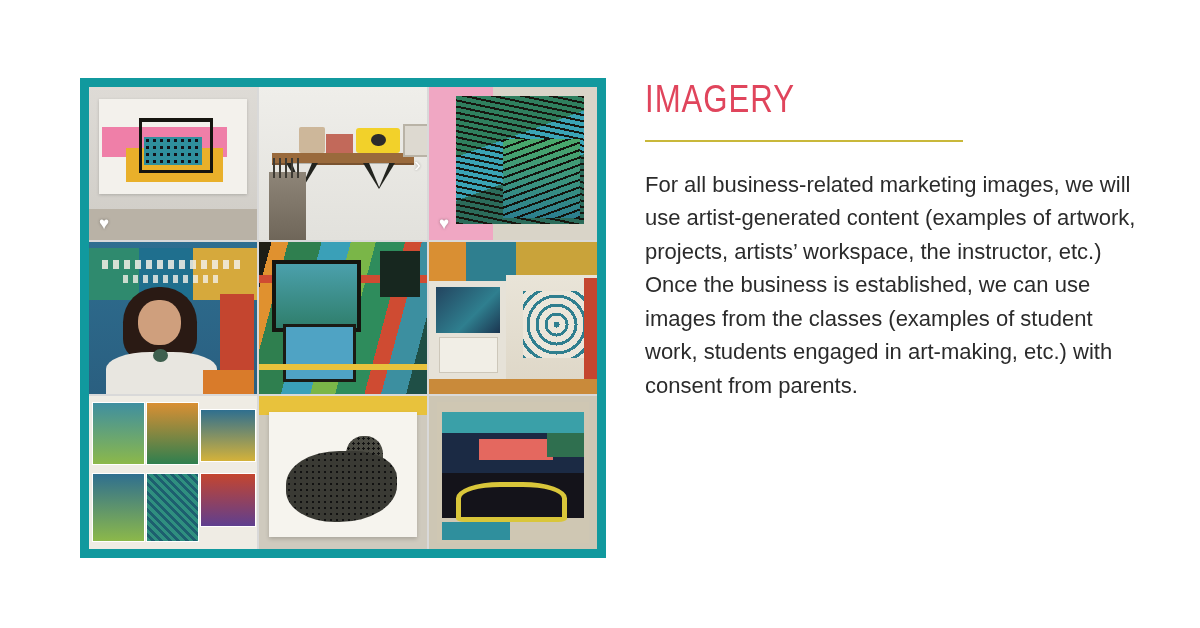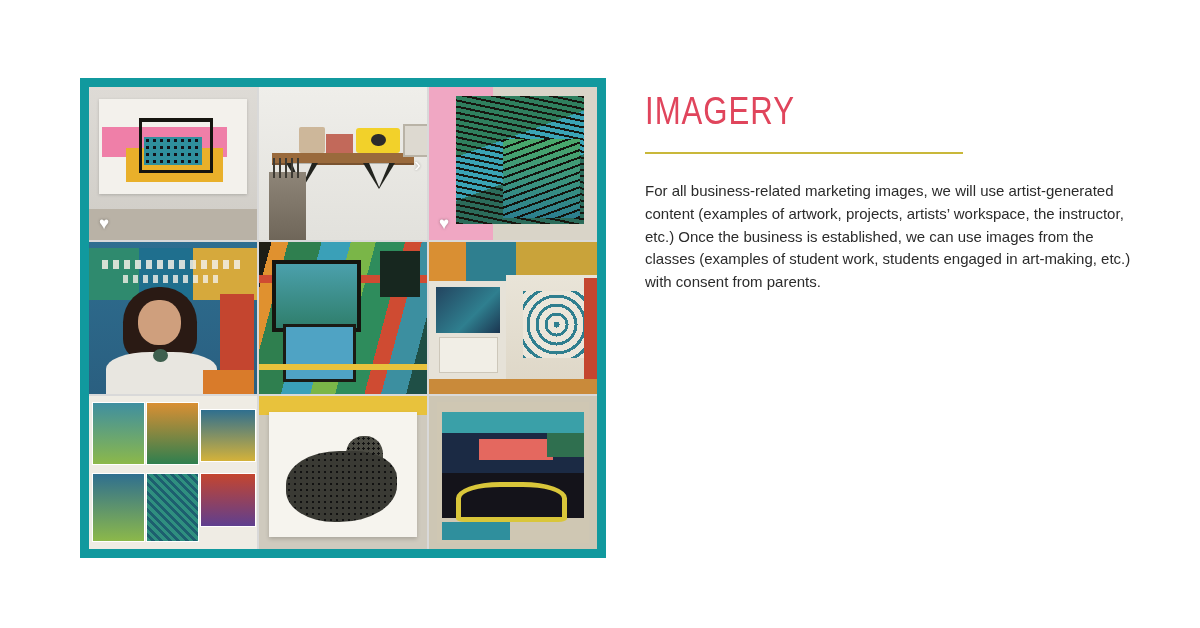--- a/index.html
+++ b/index.html
@@ -342,21 +342,21 @@
   }
   .c9 .teal2 {
     position: absolute; left: 8%; bottom: 6%; width: 40%; height: 12%;
     background: #2f8f9d;
   }
 
   
   .content {
     position: absolute;
     left: 645px;
-    top: 92px;
+    top: 80px;
     width: 500px;
   }
   .heading {
     font-family: "Liberation Sans", sans-serif;
     font-size: 38px;
     letter-spacing: 1.2px;
     color: #e0455c;
     font-weight: 400;
     margin: 0;
     line-height: 1;
@@ -364,21 +364,21 @@
     transform-origin: left center;
   }
   .rule {
     margin-top: 22px;
     width: 318px;
     height: 2px;
     background: #c9b83a;
   }
   .body-copy {
     margin-top: 26px;
-    font-size: 15px;
+    font-size: 22px;
     line-height: 1.52;
     color: #2b2b2b;
     font-family: "Liberation Sans", sans-serif;
     max-width: 496px;
   }
 </style>
 </head>
 <body>
 
 <div class="slide">

